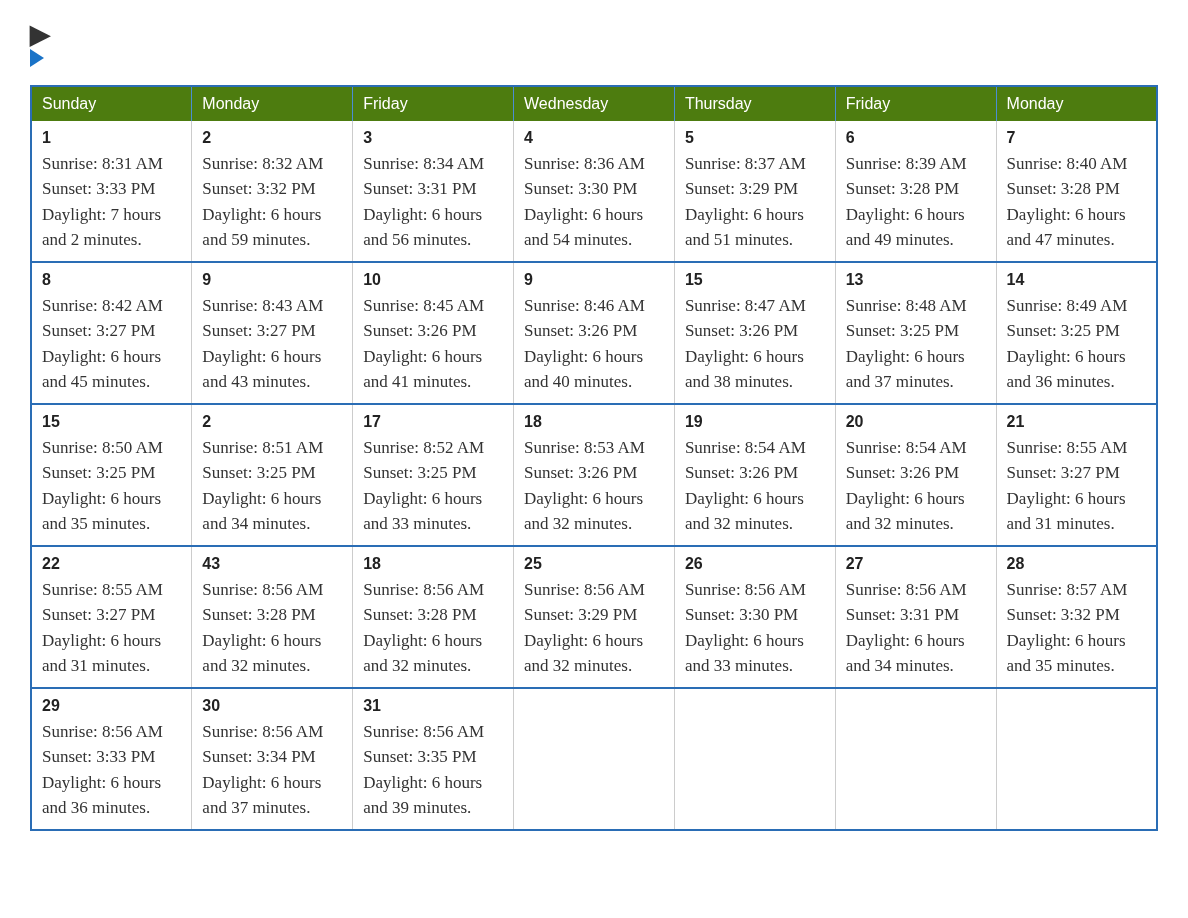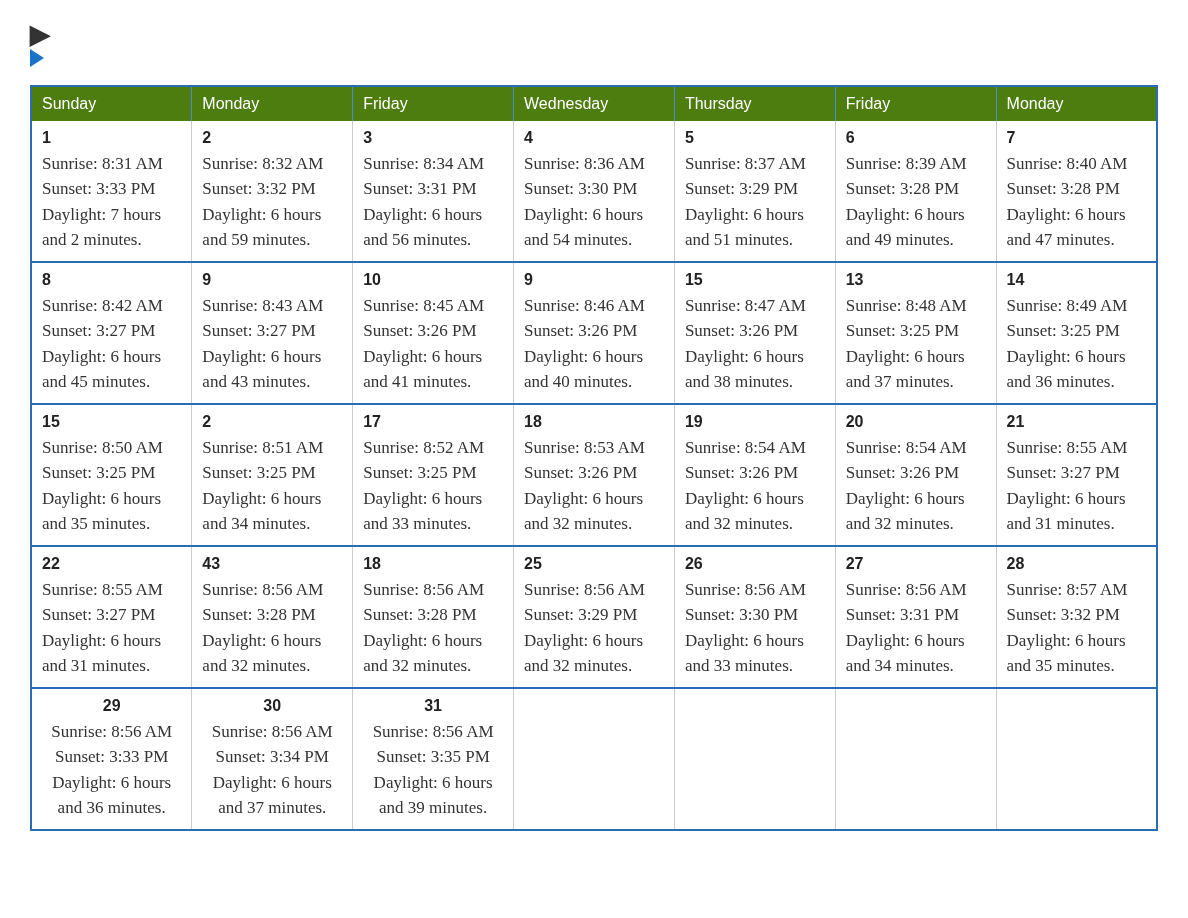--- a/index.html
+++ b/index.html
@@ -62,21 +62,21 @@
       font-size: 16px;
       font-weight: normal;
       padding: 8px 10px;
       text-align: left;
       border-right: 1px solid #4a8dd5;
     }
     thead th:last-child { border-right: none; }
     tbody tr {
       border-bottom: 2px solid #2a6db5;
     }
-    tbody tr:last-child { border-bottom: none; text-align: center; }
+    tbody tr:last-child { border-bottom: none; }
     tbody td {
       vertical-align: top;
       padding: 8px 10px;
       font-size: 13px;
       color: #333;
       border-right: 1px solid #ccc;
       width: 14.28%;
       min-height: 100px;
     }
     tbody td:last-child { border-right: none; }

